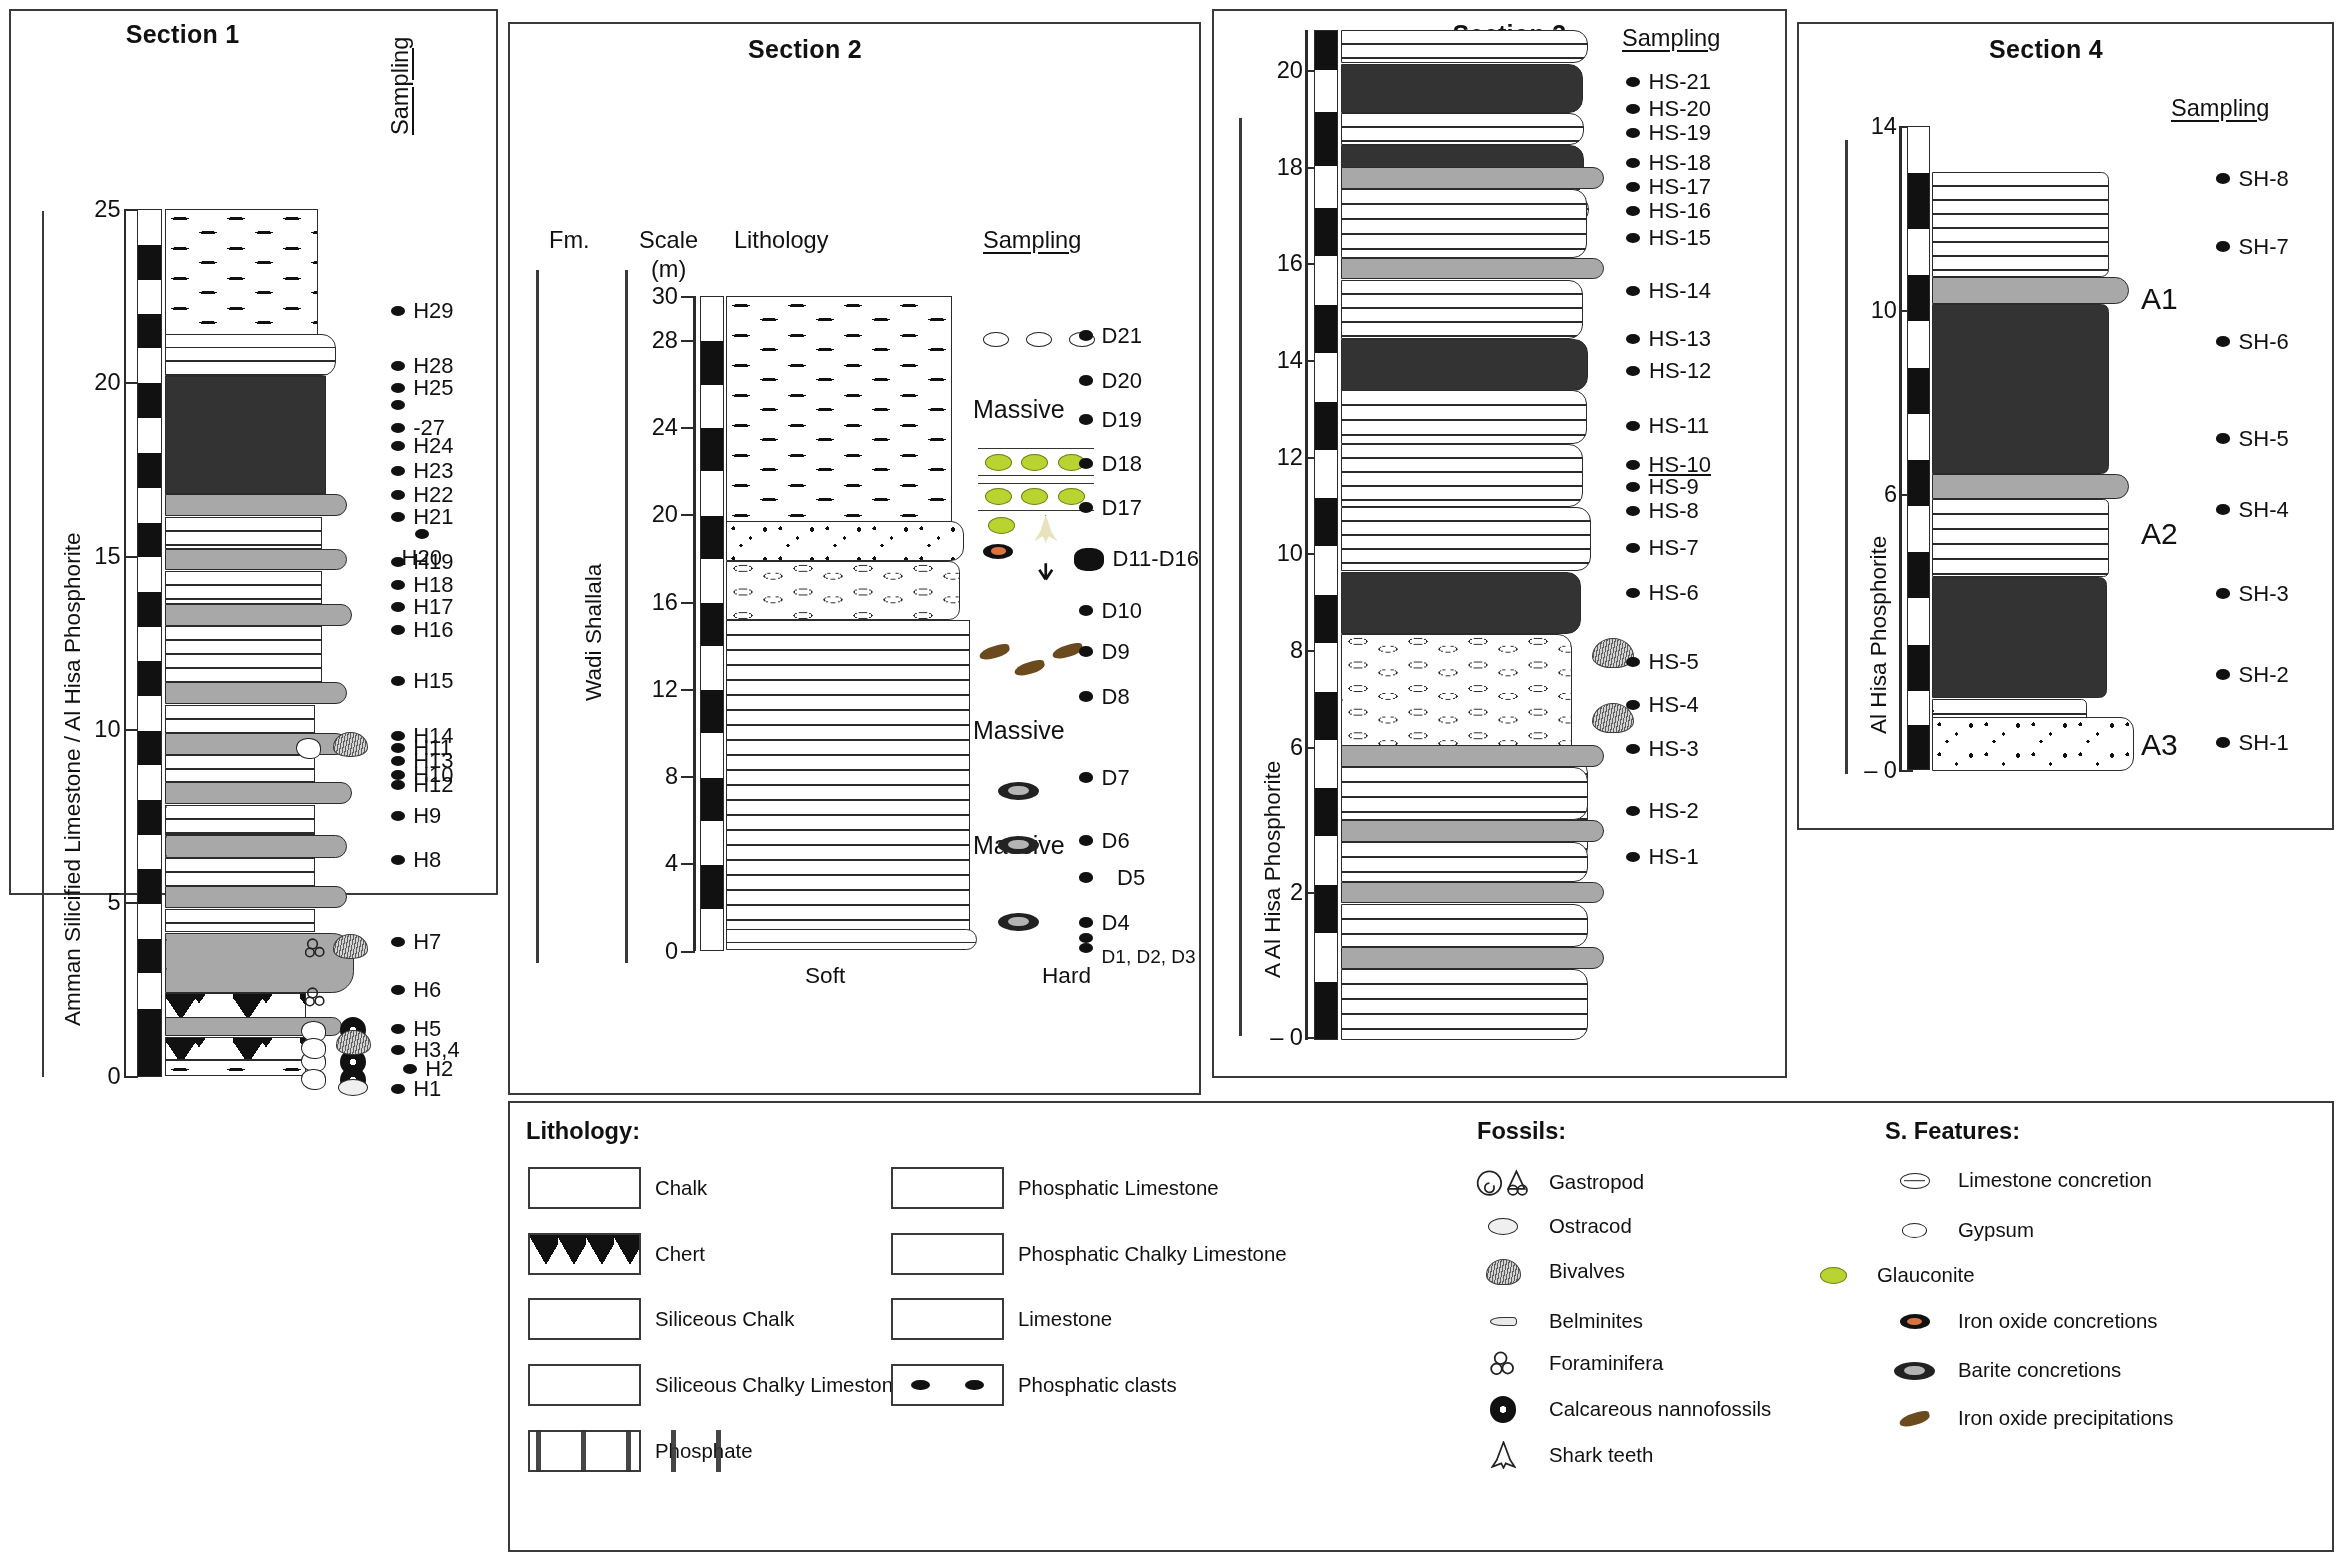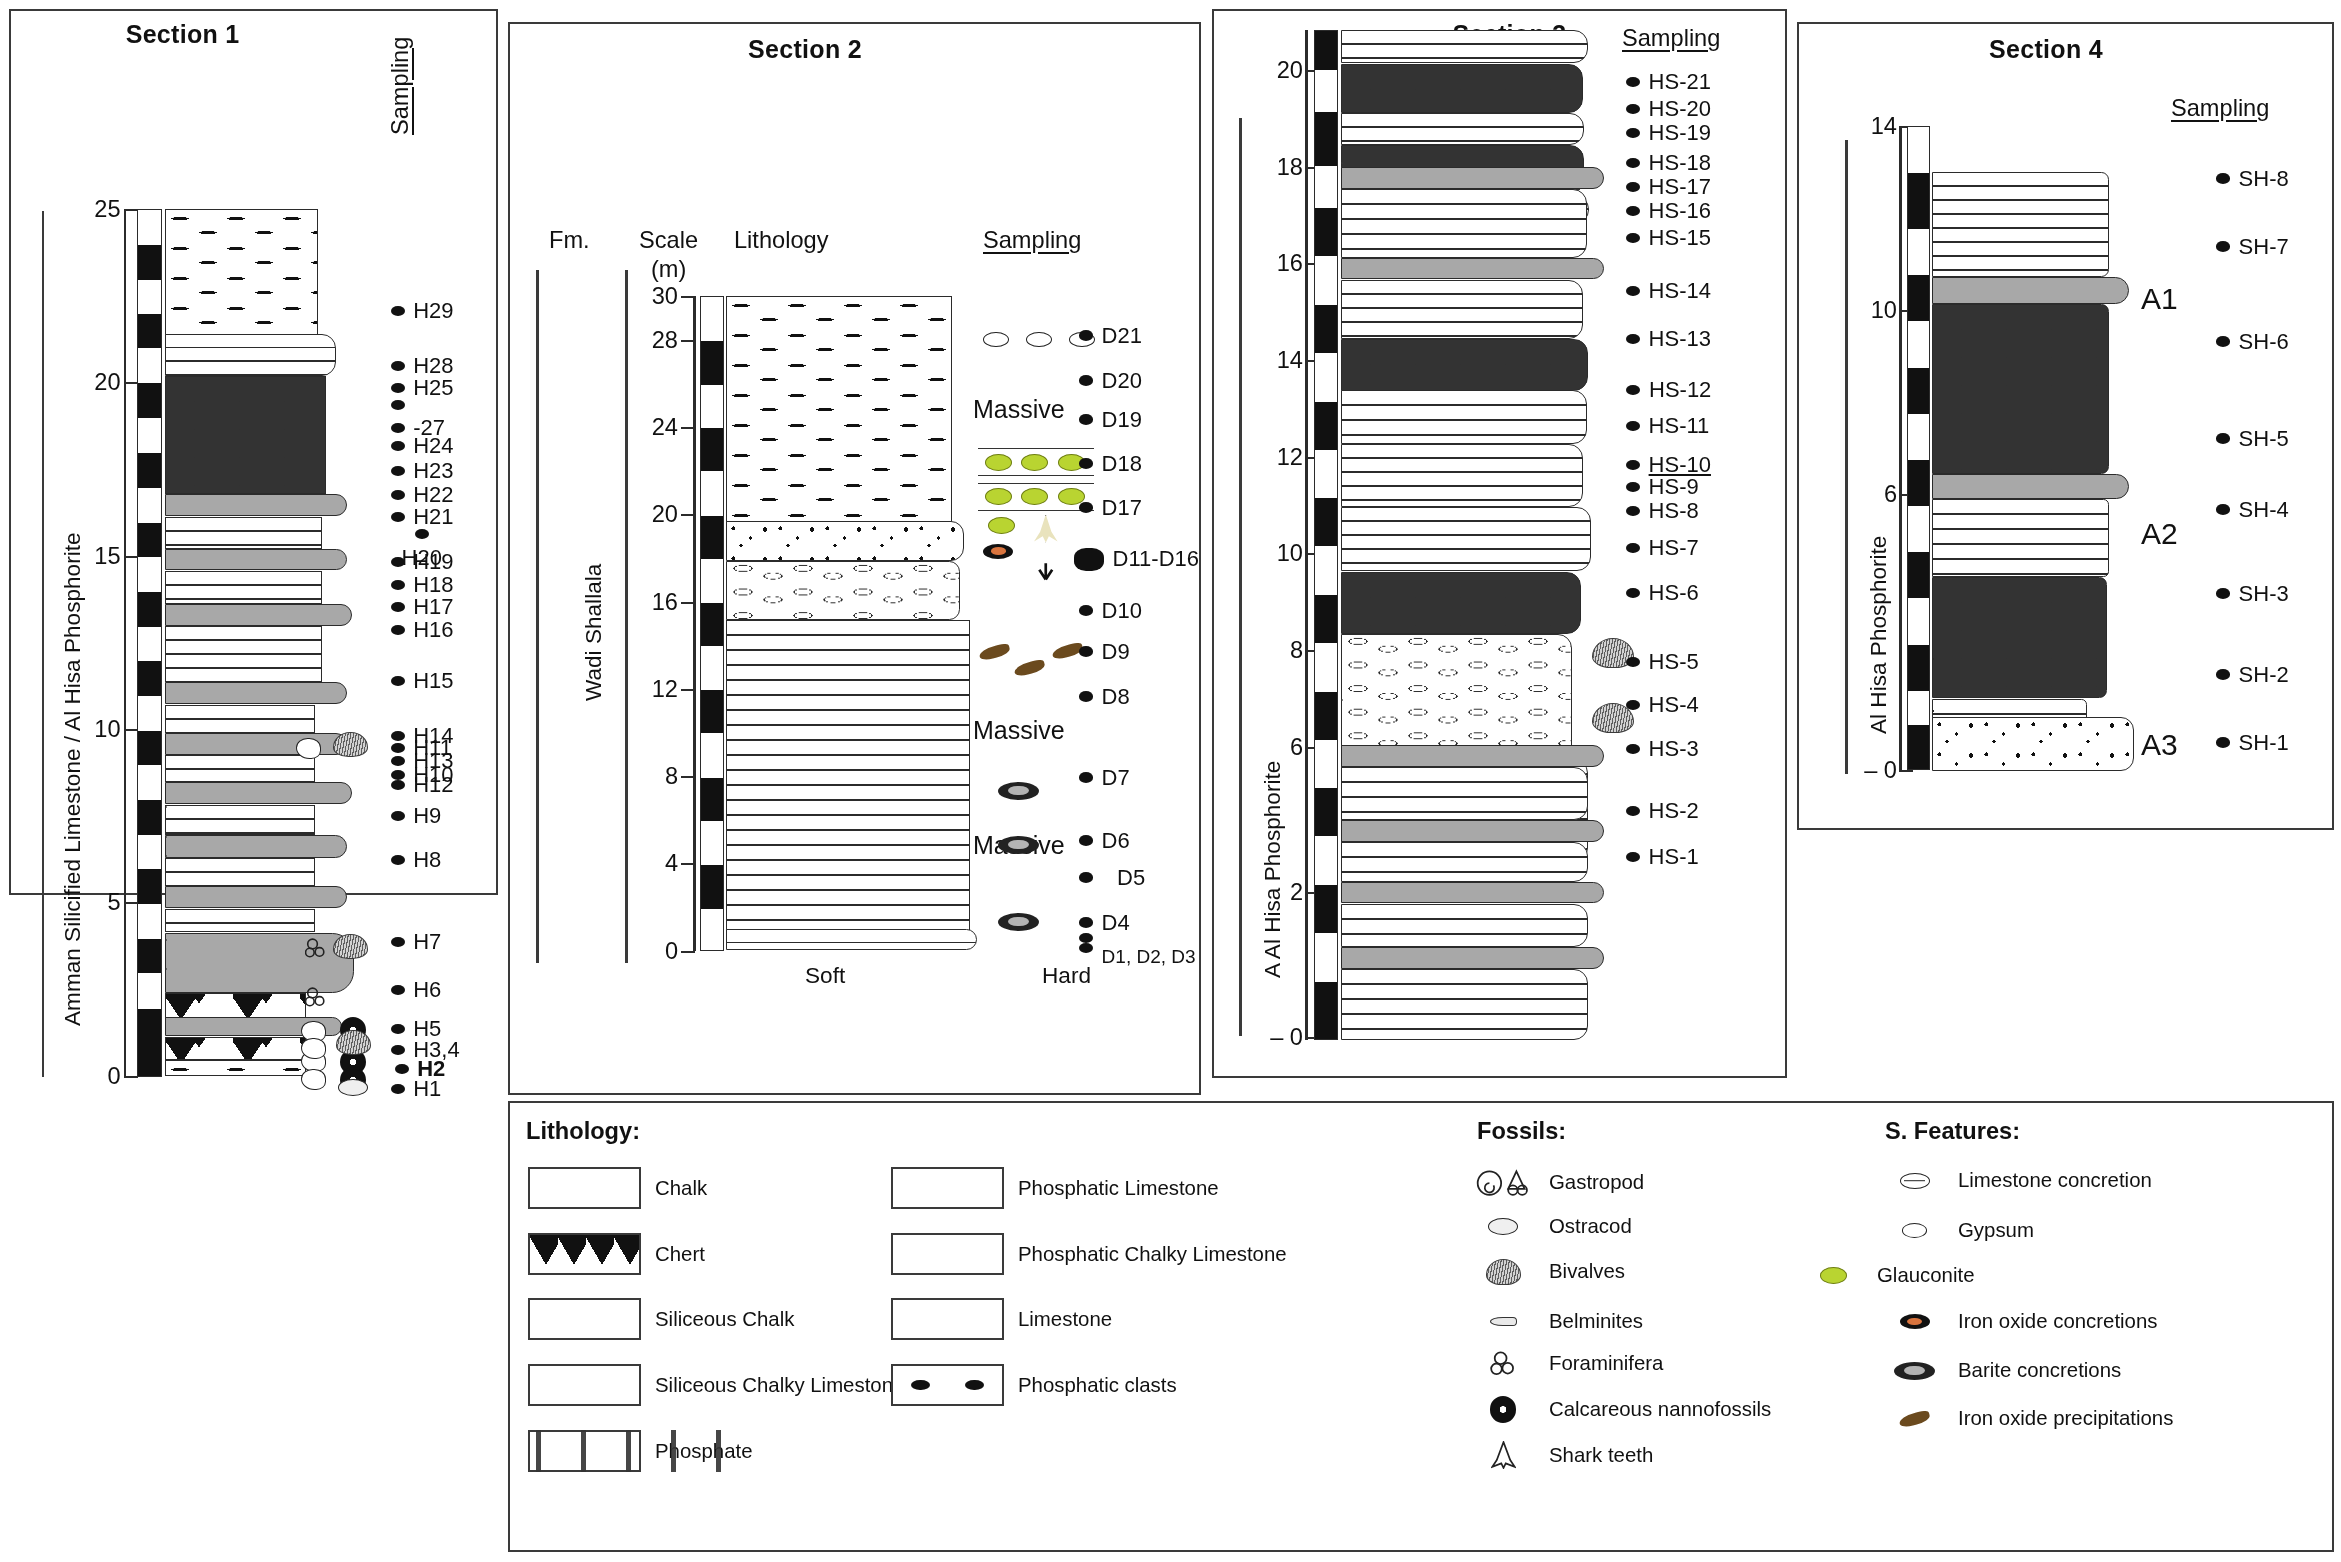--- a/index.html
+++ b/index.html
@@ -369,21 +369,21 @@
         <span class="slbl">H6</span>
       </div>
     <div class="srow" style="left:380px;top:1007px;">
         <span class="dot"></span>
         <span class="slbl">H5</span>
       </div>
     <div class="srow" style="left:380px;top:1028px;">
         <span class="dot"></span>
         <span class="slbl">H3,4</span>
       </div>
-    <div class="srow" style="left:384px;top:1047px;font-weight:bold;">
+    <div class="srow" style="left:392px;top:1047px;">
         <span class="dot"></span>
         <span class="slbl">H2</span>
       </div>
     <div class="srow" style="left:380px;top:1067px;">
         <span class="dot"></span>
         <span class="slbl">H1</span>
       </div>
   </div>
 
   <div class="panel" style="left:508px;top:21.5px;width:693px;height:1073px;">
@@ -630,21 +630,21 @@
         <span class="slbl">HS-15</span>
       </div>
     <div class="srow" style="left:412px;top:269px;">
         <span class="dot"></span>
         <span class="slbl">HS-14</span>
       </div>
     <div class="srow" style="left:412px;top:317px;">
         <span class="dot"></span>
         <span class="slbl">HS-13</span>
       </div>
-    <div class="srow" style="left:412px;top:368px;gap:9px;">
+    <div class="srow" style="left:412px;top:349px;gap:9px;">
         <span class="dot"></span>
         <span class="slbl">HS-12</span>
       </div>
     <div class="srow" style="left:412px;top:404px;">
         <span class="dot"></span>
         <span class="slbl">HS-11</span>
       </div>
     <div class="srow" style="left:412px;top:443px;text-decoration:underline;">
         <span class="dot"></span>
         <span class="slbl">HS-10</span>

